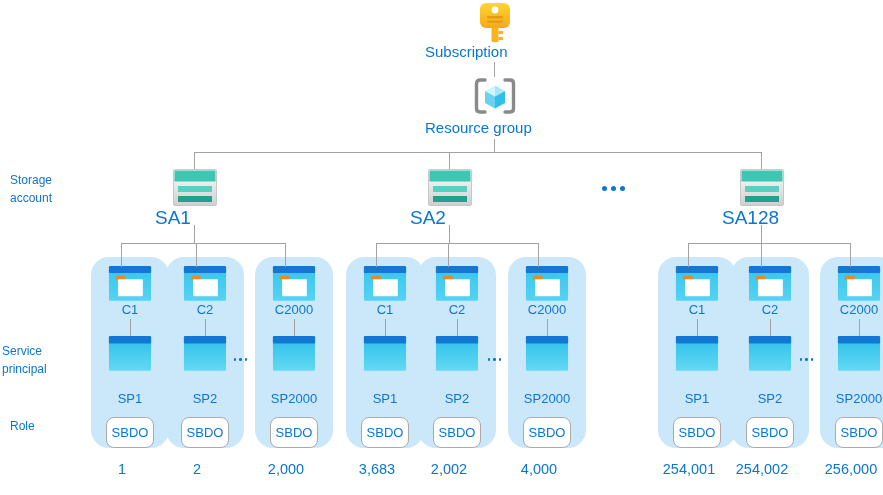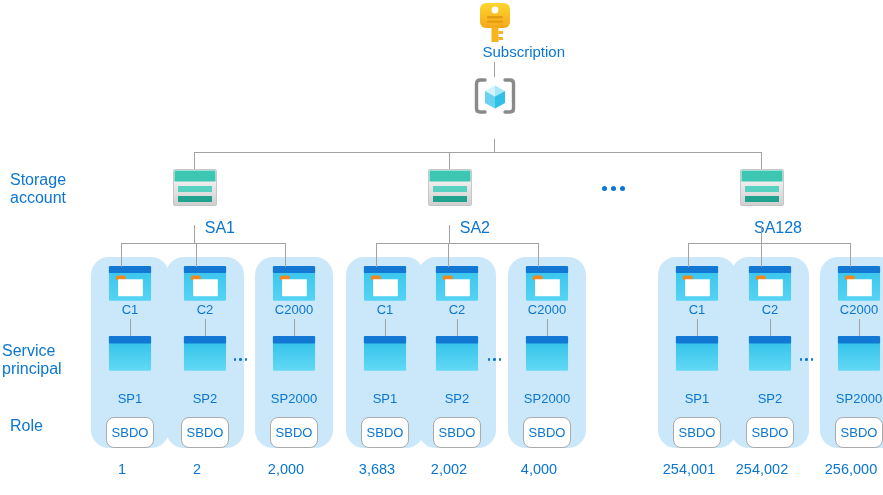--- a/index.html
+++ b/index.html
@@ -1,23 +1,23 @@
 <!DOCTYPE html>
 <html><head>
 <meta charset="utf-8">
 <style>
   html,body{margin:0;padding:0;background:#fff;}
   #stage{
     position:relative;width:883px;height:495px;background:#fff;overflow:hidden;
     font-family:"Liberation Sans",sans-serif;color:#0b76d1;
   }
   .lbl{position:absolute;color:#0b76d1;}
-  .node-lbl{font-size:16px;text-align:right;margin-top:12px;}
-  .top-lbl{font-size:15px;text-align:right;}
-  .row-lbl{font-size:16px;line-height:18px;}
+  .node-lbl{font-size:19px;text-align:left;}
+  .top-lbl{font-size:15px;text-align:left;}
+  .row-lbl{font-size:12px;line-height:18px;}
   .num-lbl{font-size:14.5px;text-align:center;}
   .ln{position:absolute;background:#a2a2a2;}
   .v{width:1px;}
   .h{height:1px;}
   .card{
     position:absolute;top:257px;width:78px;height:191px;background:#cbe8fa;
     border-radius:18px;display:flex;flex-direction:column;align-items:center;
   }
   .card .c-icon{margin-top:9px;}
   .card .c-name{font-size:13px;margin-top:1px;height:16px;line-height:16px;text-align:center;width:100%;}
@@ -73,20 +73,21 @@
   <div class="ln v" style="left:494px;top:62px;height:15px"></div>
 
   <svg style="position:absolute;left:473px;top:77px" width="44" height="38" viewBox="0 0 44 38">
     <path d="M12 3 H7 Q3.5 3 3.5 6.5 V31.5 Q3.5 35 7 35 H12" fill="none" stroke="#8a8a8a" stroke-width="3.4" stroke-linecap="round"></path>
     <path d="M32 3 H37 Q40.5 3 40.5 6.5 V31.5 Q40.5 35 37 35 H32" fill="none" stroke="#8a8a8a" stroke-width="3.4" stroke-linecap="round"></path>
     <polygon points="22,8.5 12,14 22,19.5" fill="#D2F4FC"></polygon>
     <polygon points="22,8.5 32,14 22,19.5" fill="#A6E8F8"></polygon>
     <polygon points="12,14 22,19.5 22,31.5 12,26" fill="#69D2F1"></polygon>
     <polygon points="32,14 22,19.5 22,31.5 32,26" fill="#2FBFE7"></polygon>
   </svg>
+  <div class="lbl top-lbl" style="left:425px;top:119px;width:140px">Resource group</div>
 
   <div class="ln v" style="left:494px;top:139px;height:13px"></div>
   <div class="ln h" style="left:195px;top:152px;width:567px"></div>
 
   <div class="lbl row-lbl" style="left:10px;top:171px;width:75px">Storage account</div>
   <div class="lbl row-lbl" style="left:2px;top:342px;width:80px">Service principal</div>
   <div class="lbl row-lbl" style="left:10px;top:417px;width:60px">Role</div>
 
   <div class="ln v" style="left:194px;top:152px;height:17px"></div>
   <div class="ln v" style="left:449px;top:152px;height:17px"></div>

